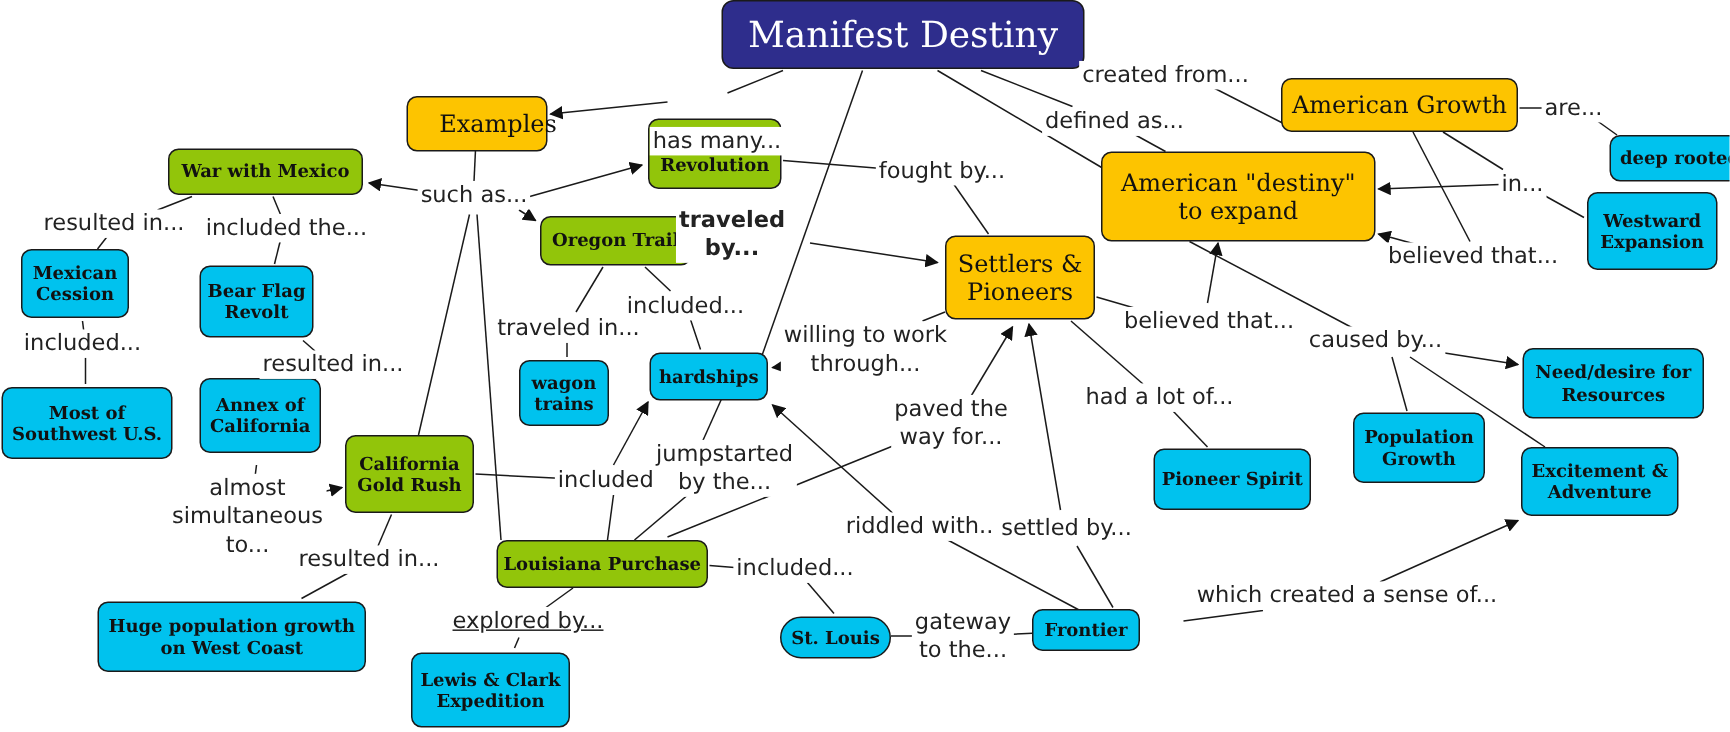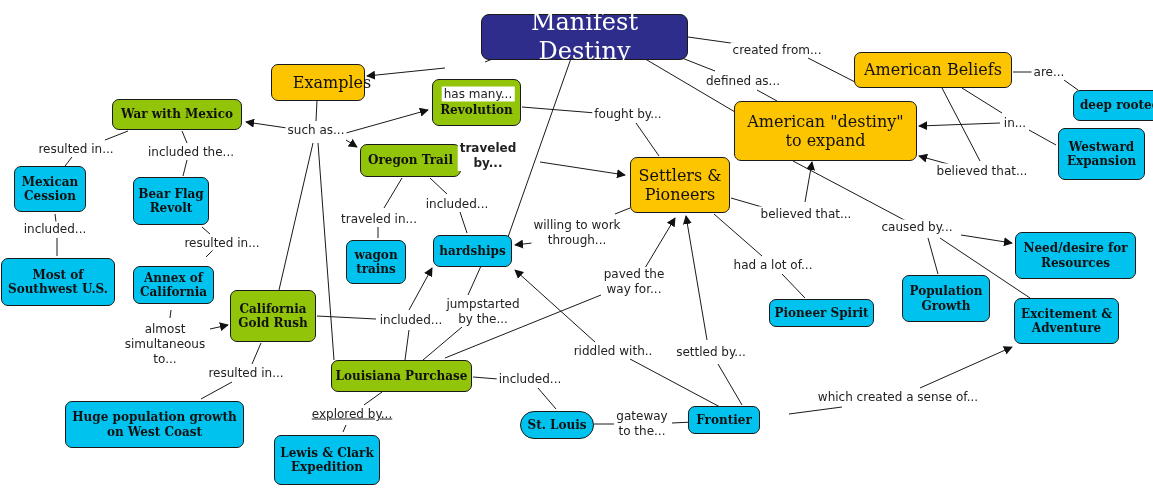--- a/index.html
+++ b/index.html
@@ -11,21 +11,21 @@
       display: flex; align-items: center; justify-content: center; text-align: center;
       font-family: "DejaVu Serif", serif; color: #111; line-height: 1.2;
       white-space: pre-line; cursor: pointer;
     }
     .n-title { background: #2e2d8c; color: #ffffff; font-size: 24px; border-radius: 8px; }
     .n-main { background: #fdc400; font-size: 16px; }
     .n-event { background: #92c50a; font-size: 12px; font-weight: bold; }
     .n-detail { background: #00c2ee; font-size: 12px; font-weight: bold; }
     .lbl {
       position: absolute; background: #ffffff; font-family: "DejaVu Sans", sans-serif;
-      font-size: 12px; color: #222; text-align: center; white-space: pre-line;
+      font-size: 15px; color: #222; text-align: center; white-space: pre-line;
       line-height: 1.25; transform: translate(-50%, -50%); padding: 0 2px;
     }
   </style>
 </head>
 <body>
 
 <svg id="links" xmlns="http://www.w3.org/2000/svg">
   <defs>
     <marker id="arr" viewBox="0 0 10 10" refX="9" refY="5" markerWidth="9" markerHeight="9" orient="auto">
       <path d="M0,0 L10,5 L0,10 z" fill="#111"></path>
@@ -130,24 +130,24 @@
     <line x1="346" y1="425" x2="343" y2="432"></line>
 
     <line x1="594" y1="424" x2="614" y2="424"></line>
     <line x1="672" y1="423" x2="714" y2="421" marker-end="url(#arr)"></line>
 
     <line x1="789" y1="414" x2="842" y2="407"></line>
     <line x1="920" y1="388" x2="1012" y2="347" marker-end="url(#arr)"></line>
   </g>
 </svg>
 
-<div class="node n-title" style="left:481px;top:14px;width:207px;height:46px;text-align:center;">Manifest Destiny</div>
+<div class="node n-title" style="left:481px;top:0px;width:242px;height:46px;text-align:center;">Manifest Destiny</div>
 
 <div class="node n-main" style="left:271px;top:64px;width:94px;height:37px;padding-left:28px;">Examples</div>
-<div class="node n-main" style="left:854px;top:52px;width:158px;height:36px;">American Beliefs</div>
+<div class="node n-main" style="left:854px;top:52px;width:158px;height:36px;">American Growth</div>
 <div class="node n-main" style="left:734px;top:101px;width:183px;height:60px;">American "destiny"
 to expand</div>
 <div class="node n-main" style="left:630px;top:157px;width:100px;height:56px;">Settlers &amp;
 Pioneers</div>
 
 <div class="node n-event" style="left:112px;top:99px;width:130px;height:31px;">War with Mexico</div>
 <div class="node n-event" style="left:432px;top:79px;width:89px;height:47px;text-align:center;">Texas
 Revolution</div>
 <div class="node n-event" style="left:360px;top:144px;width:101px;height:33px;">Oregon Trail</div>
 <div class="node n-event" style="left:230px;top:290px;width:86px;height:52px;">California
@@ -156,32 +156,32 @@
 
 <div class="node n-detail" style="left:1057px;top:90px;width:94px;height:31px;margin-left:16px;">deep rooted</div>
 <div class="node n-detail" style="left:1058px;top:128px;width:87px;height:52px;">Westward
 Expansion</div>
 <div class="node n-detail" style="left:14px;top:166px;width:72px;height:46px;">Mexican
 Cession</div>
 <div class="node n-detail" style="left:133px;top:177px;width:76px;height:48px;">Bear Flag
 Revolt</div>
 <div class="node n-detail" style="left:1px;top:258px;width:114px;height:48px;">Most of
 Southwest U.S.</div>
-<div class="node n-detail" style="left:133px;top:266px;width:81px;height:38px;">Annex of
+<div class="node n-detail" style="left:133px;top:252px;width:81px;height:50px;">Annex of
 California</div>
 <div class="node n-detail" style="left:346px;top:240px;width:60px;height:44px;">wagon
 trains</div>
 <div class="node n-detail" style="left:433px;top:235px;width:79px;height:32px;">hardships</div>
 <div class="node n-detail" style="left:65px;top:401px;width:179px;height:47px;">Huge population growth
 on West Coast</div>
 <div class="node n-detail" style="left:274px;top:435px;width:106px;height:50px;">Lewis &amp; Clark
 Expedition</div>
 <div class="node n-detail" style="left:520px;top:411px;width:74px;height:28px;border-radius:14px;">St. Louis</div>
 <div class="node n-detail" style="left:688px;top:406px;width:72px;height:28px;">Frontier</div>
-<div class="node n-detail" style="left:769px;top:299px;width:105px;height:28px;">Pioneer Spirit</div>
+<div class="node n-detail" style="left:769px;top:299px;width:105px;height:41px;">Pioneer Spirit</div>
 <div class="node n-detail" style="left:902px;top:275px;width:88px;height:47px;">Population
 Growth</div>
 <div class="node n-detail" style="left:1015px;top:232px;width:121px;height:47px;">Need/desire for
 Resources</div>
 <div class="node n-detail" style="left:1014px;top:298px;width:105px;height:46px;">Excitement &amp;
 Adventure</div>
 
 <div class="lbl" style="left:478px;top:64px;margin-top:30px;">has many...</div>
 <div class="lbl" style="left:777px;top:50px;">created from...</div>
 <div class="lbl" style="left:743px;top:81px;">defined as...</div>

